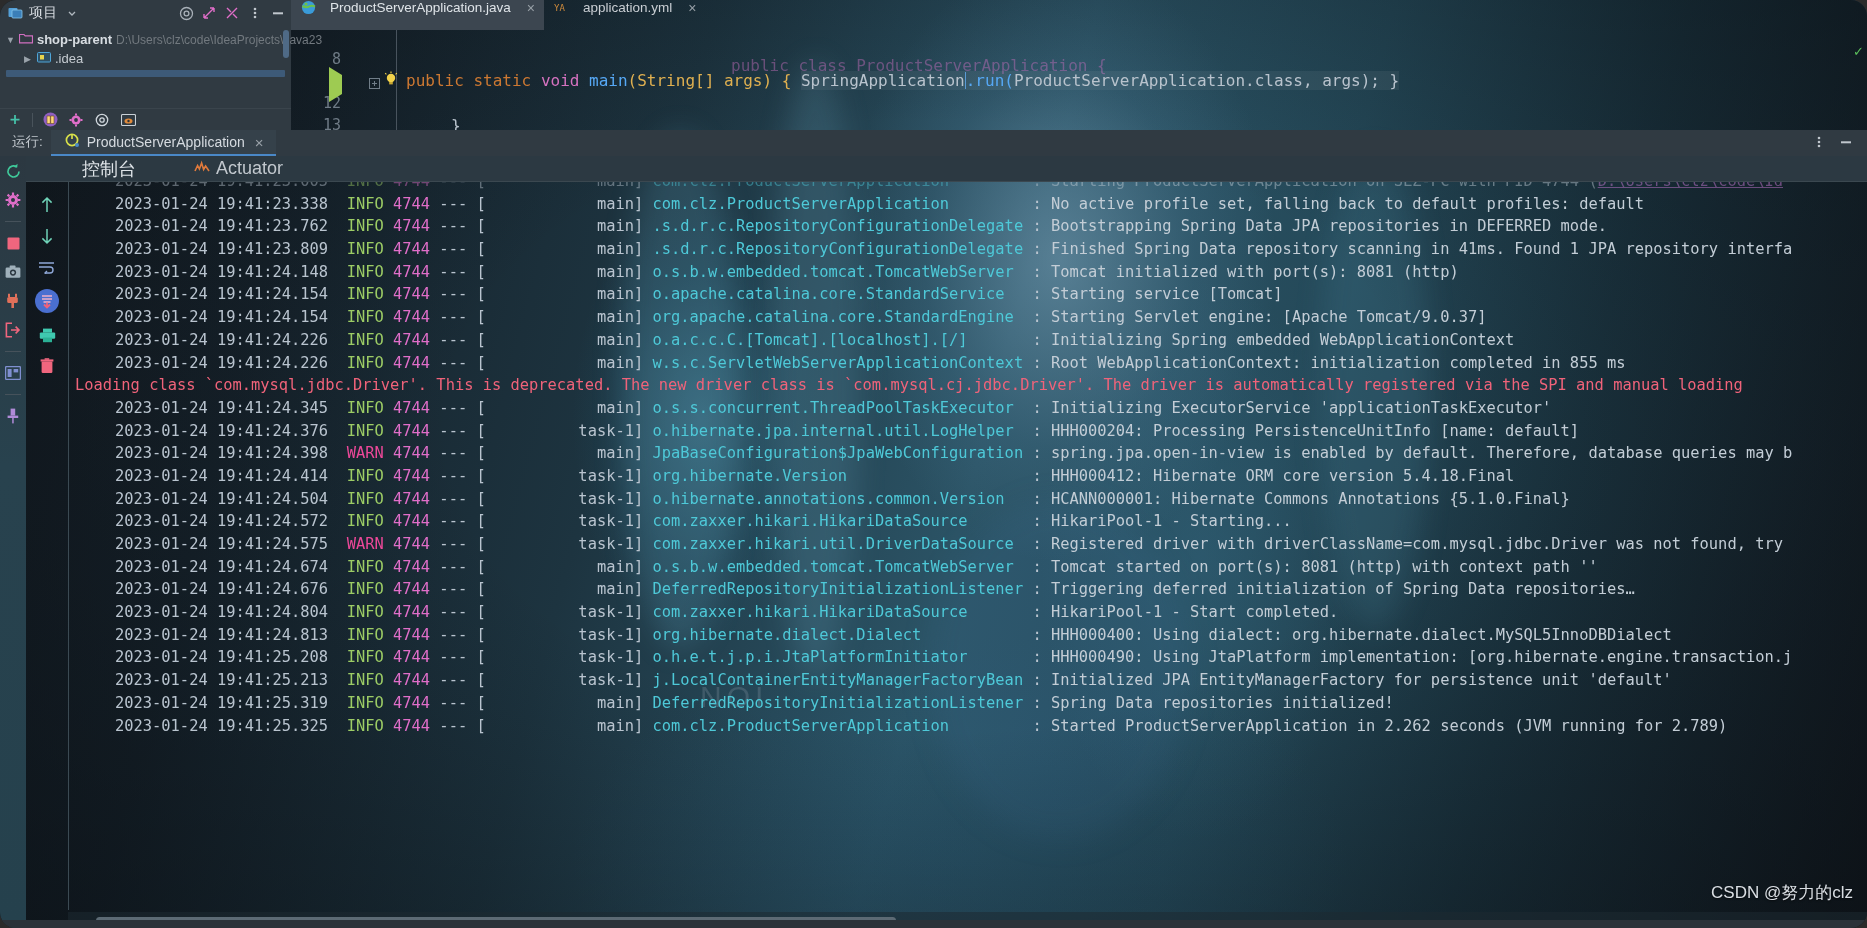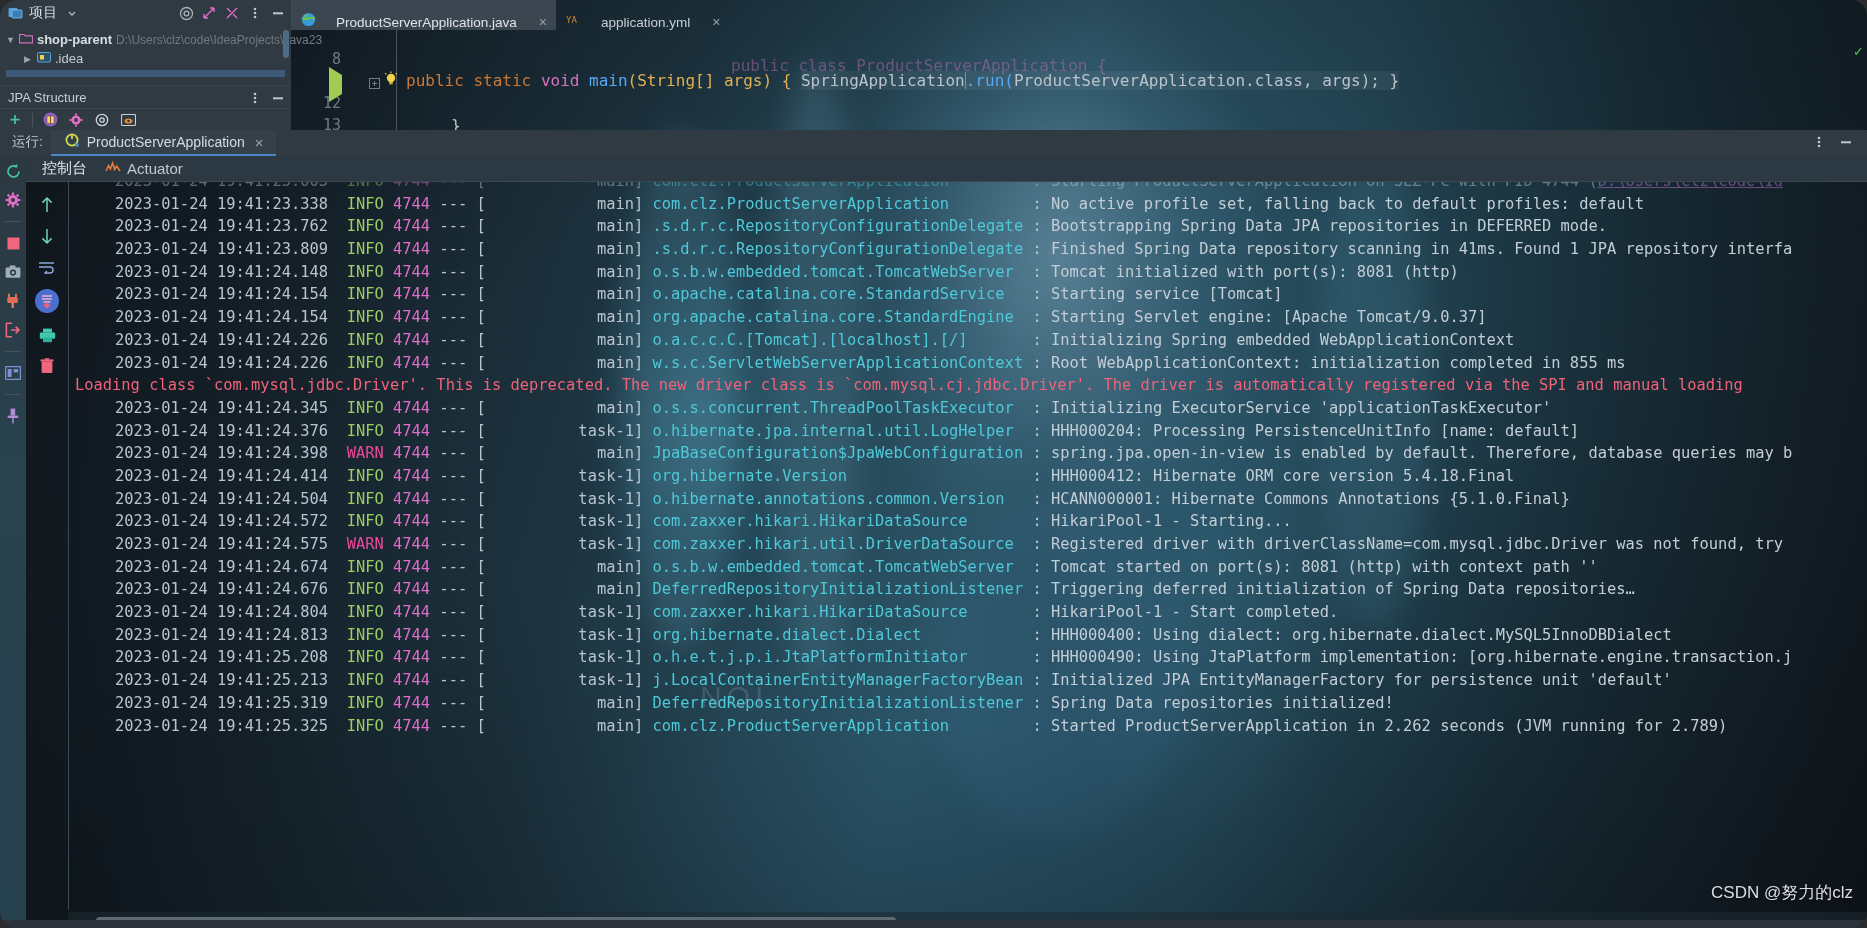--- a/index.html
+++ b/index.html
@@ -72,21 +72,21 @@
     display:flex; align-items:center; gap: 8px; padding-left: 6px;
     border-top: 1px solid #3a444c;
   }
 
   
   .tabs {
     position:absolute; left: 291px; top: 0; height: 30px; right: 0;
     display:flex; align-items: stretch; z-index: 11;
   }
   .tab {
-    display:flex; align-items:flex-end; gap:20px; padding: 0 9px 0 10px;
+    display:flex; align-items:flex-start; gap:14px; padding: 0 9px 0 10px;
     font-size: 13.5px; color:#c9ced3; white-space:nowrap;
   }
   .tab.active { background: #3c4650; color: #dfe4e8; }
   .tab .x { color:#98a0a7; font-size: 14px; margin-left: 2px; }
 
   
   .editor {
     position:absolute; left:291px; top:30px; right:0; height: 100px;
     font-family: "DejaVu Sans Mono", monospace;
     font-size: 16px;
@@ -134,21 +134,21 @@
   }
   .run-sidebar .sep { width:16px; height:1px; background:#46525b; margin: 1px 0; }
 
   .console-area { position:absolute; left:26px; top:26px; right:0; bottom:0; }
   .subtabbar {
     position:absolute; left:0; top:0; right:0; height:26px;
     display:flex; align-items:center; gap: 18px; padding-left: 16px;
     background: #2c3942;
     border-bottom: 1px solid #3b4850;
   }
-  .subtab { display:flex; align-items:center; gap:6px; color:#c2c8ce; font-size:15px; }
+  .subtab { display:flex; align-items:center; gap:6px; color:#c2c8ce; font-size:18px;margin-left:40px; }
   .subtab.active { color:#dfe4e8; }
 
   .console-toolbar {
     position:absolute; left:0; top:26px; width:42px; bottom:0;
     display:flex; flex-direction:column; align-items:center; padding-top: 14px; gap:13px;
   }
 
   .console-body {
     position:absolute; left:42px; top:26px; right:0; bottom:18px;
     overflow:hidden;
@@ -284,36 +284,20 @@
             <rect x="0.5" y="1.5" width="13" height="9.5" rx="1" fill="#2f4f63" stroke="#4fa5d8" stroke-width="1"></rect>
             <rect x="3" y="4" width="4" height="4.5" fill="#e8d44d"></rect>
           </svg>
         </span>
         <span class="nm2">.idea</span>
       </div>
       <div class="sel-bar"></div>
     </div>
     <div class="proj-vscroll"></div>
 
-    <div class="jpa-header">
-      <span class="jpa-title">JPA Structure</span>
-      <span class="spacer" style="flex:1"></span>
-      <span class="hicon">
-        <svg width="4" height="14" viewBox="0 0 4 14">
-          <circle cx="2" cy="3" r="1.3" fill="#c0c7cd"></circle>
-            <circle cx="2" cy="7" r="1.3" fill="#c0c7cd"></circle>
-            <circle cx="2" cy="11" r="1.3" fill="#c0c7cd"></circle>
-        </svg>
-      </span>
-      <span class="hicon">
-        <svg width="14" height="14" viewBox="0 0 14 14">
-            <rect x="2" y="6.3" width="10" height="2" fill="#c0c7cd"></rect>
-          </svg>
-      </span>
-    </div>
 
     <div class="jpa-toolbar">
       <span class="hicon">
         <svg width="14" height="14" viewBox="0 0 14 14">
             <path d="M7 2 V11 M2.5 6.6 H11.5" stroke="#45c0a8" stroke-width="1.8"></path>
           </svg>
       </span>
       <span style="width:1px;height:14px;background:#49535b;"></span>
       <span class="hicon">
         <svg width="15" height="15" viewBox="0 0 15 15">

